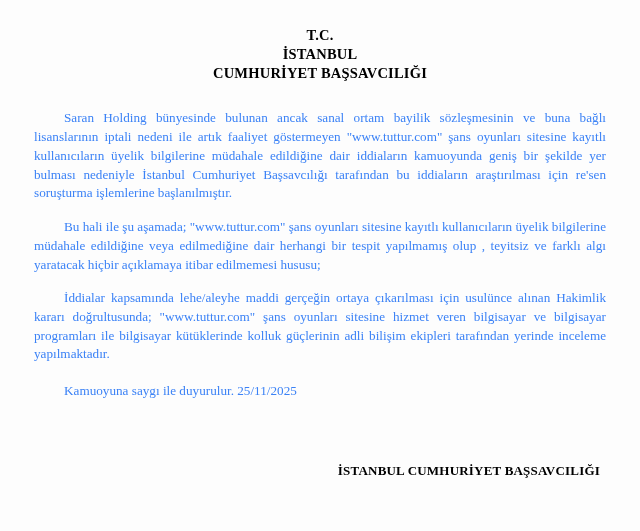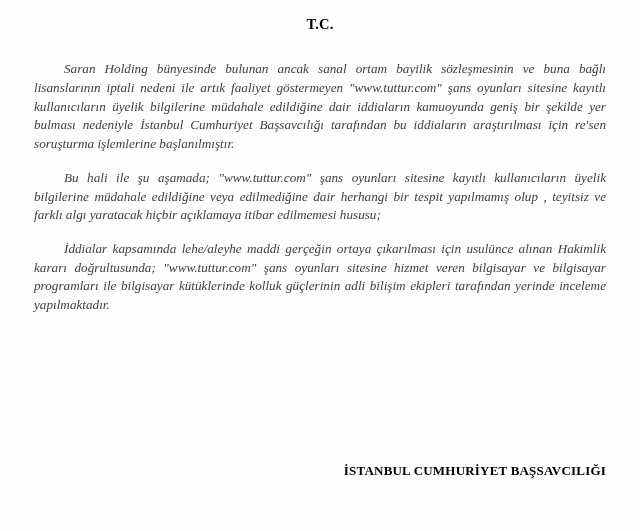--- a/index.html
+++ b/index.html
@@ -12,21 +12,21 @@
     background: #ffffff;
     font-family: "Liberation Serif", serif;
     color: #000000;
     overflow: hidden;
   }
   .page {
     position: relative;
     width: 640px;
     height: 531px;
     box-sizing: border-box;
-    padding: 15px 34px 10px 34px;
+    padding: 26px 34px 10px 34px;
     background: #fdfdfd;
   }
   .letterhead {
     text-align: center;
     font-weight: bold;
     line-height: 1.32;
   }
   .letterhead .line1 {
     font-size: 14.5px;
     letter-spacing: 0.2px;
@@ -44,58 +44,60 @@
     font-weight: bold;
     font-size: 14px;
     letter-spacing: 0.3px;
     margin-top: 32px;
   }
   .body-block {
     margin-top: 26px;
     font-size: 13.2px;
     line-height: 1.42;
     text-align: justify;
-    color: #404040;
-    font-style: italic;
+    color: #3b82f6;
   }
   .para {
     margin: 0 0 15px 0;
     text-indent: 30px;
     text-align: justify;
   }
   .para:last-child {
     margin-bottom: 0;
   }
   .closing {
     margin-top: 18px;
     font-size: 13.2px;
     line-height: 1.42;
     text-indent: 30px;
   }
   .signature {
     position: absolute;
-    right: 34px;
+    right: 40px;
     bottom: 52px;
     font-weight: bold;
     font-size: 13px;
     letter-spacing: 0.2px;
     text-align: right;
   }
 </style>
 </head>
 <body>
 
 <div class="page">
 
   <div class="letterhead">
     <div class="line1">T.C.</div>
+    <div class="line2">İSTANBUL</div>
+    <div class="line3">CUMHURİYET BAŞSAVCILIĞI</div>
   </div>
 
 
   <div class="body-block">
     <p class="para">Saran Holding bünyesinde bulunan ancak sanal ortam bayilik sözleşmesinin ve buna bağlı lisanslarının iptali nedeni ile artık faaliyet göstermeyen "www.tuttur.com" şans oyunları sitesine kayıtlı kullanıcıların üyelik bilgilerine müdahale edildiğine dair iddiaların kamuoyunda geniş bir şekilde yer bulması nedeniyle İstanbul Cumhuriyet Başsavcılığı tarafından bu iddiaların araştırılması için re'sen soruşturma işlemlerine başlanılmıştır.</p>
     <p class="para">Bu hali ile şu aşamada; "www.tuttur.com" şans oyunları sitesine kayıtlı kullanıcıların üyelik bilgilerine müdahale edildiğine veya edilmediğine dair herhangi bir tespit yapılmamış olup , teyitsiz ve farklı algı yaratacak hiçbir açıklamaya itibar edilmemesi hususu;</p>
     <p class="para">İddialar kapsamında lehe/aleyhe maddi gerçeğin ortaya çıkarılması için usulünce alınan Hakimlik kararı doğrultusunda; "www.tuttur.com"  şans oyunları sitesine hizmet veren bilgisayar ve bilgisayar programları ile bilgisayar kütüklerinde kolluk güçlerinin adli bilişim ekipleri tarafından yerinde inceleme yapılmaktadır.</p>
+    <div class="closing">Kamuoyuna saygı ile duyurulur. 25/11/2025</div>
   </div>
 
   <div class="signature">İSTANBUL CUMHURİYET BAŞSAVCILIĞI</div>
 
 </div>
 
 </body></html>

